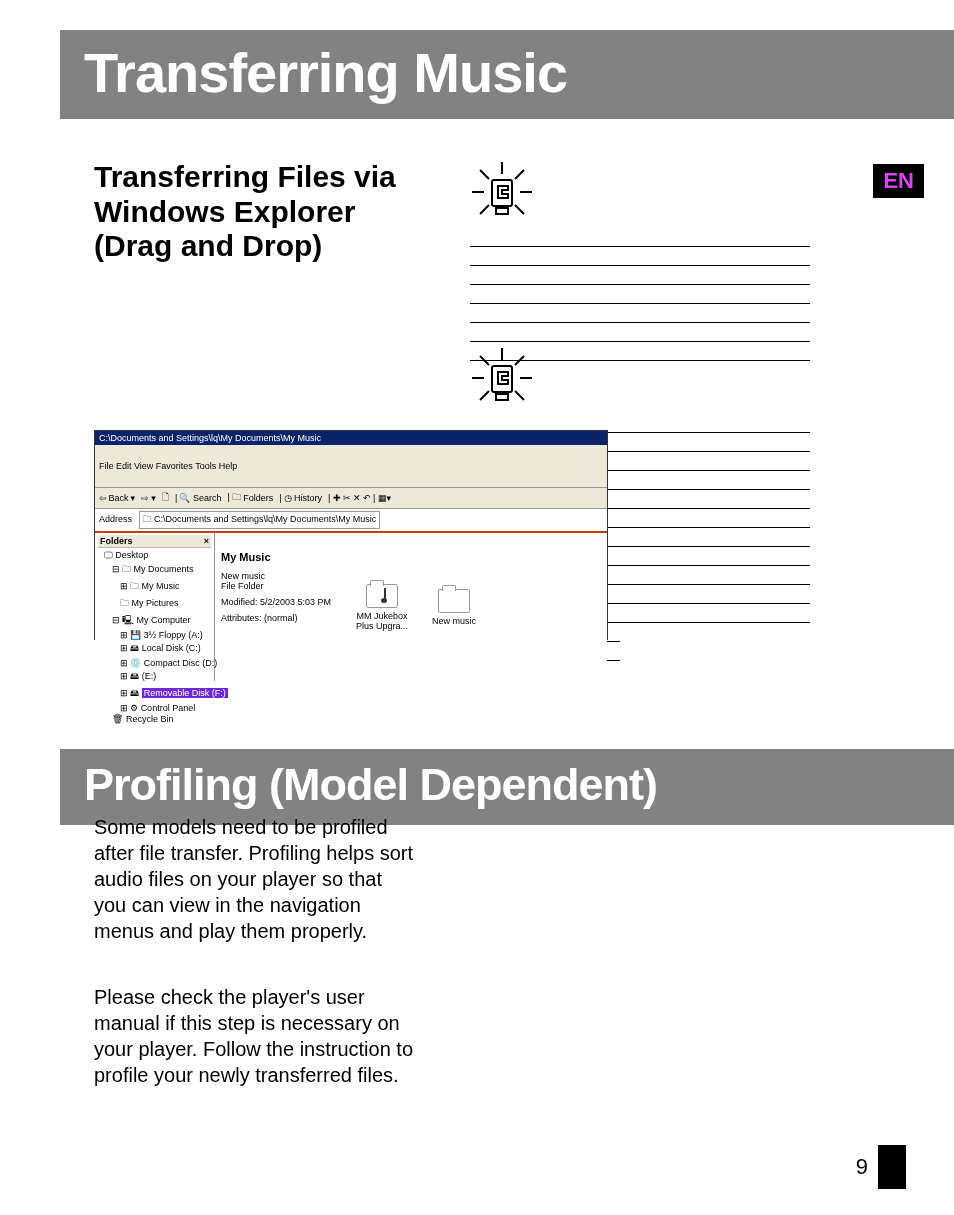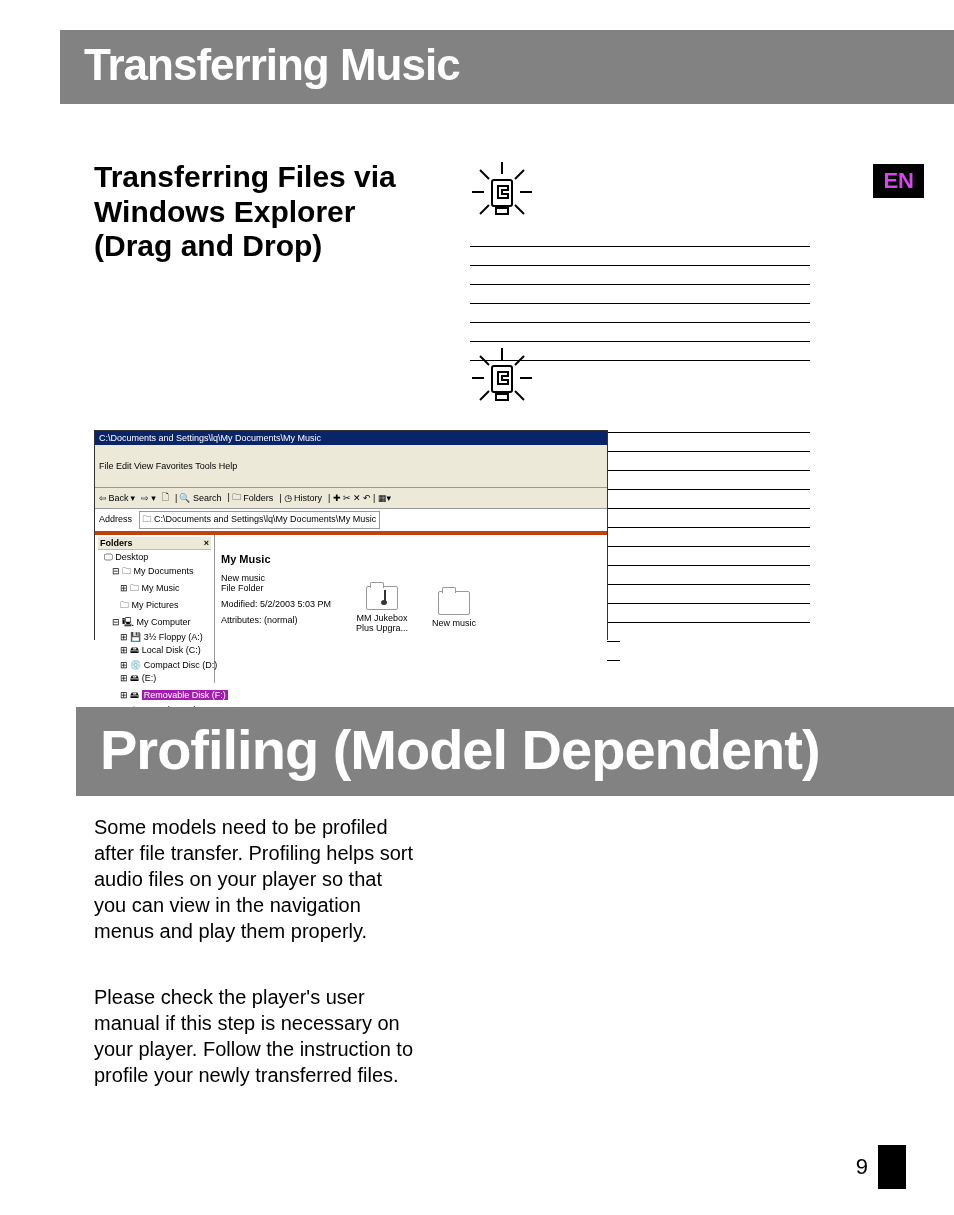--- a/index.html
+++ b/index.html
@@ -6,22 +6,22 @@
   html, body { width: 954px; height: 1215px; background: #fff; font-family: Helvetica, Arial, sans-serif; }
   .page { position: relative; width: 954px; height: 1215px; }
 
   
   .banner {
     position: absolute; left: 60px; right: 0;
     background: #828282; color: #fff;
     font-weight: 800; padding: 10px 0 14px 24px;
     letter-spacing: -1px;
   }
-  .banner.top { top: 30px; font-size: 44px; }
-  .banner.mid { top: 707px; font-size: 56px; white-space: nowrap; margin-left: 16px; }
+  .banner.top { top: 30px; font-size: 56px; }
+  .banner.mid { top: 749px; font-size: 45px; white-space: nowrap; }
 
   
   .lang {
     position: absolute; top: 164px; right: 30px;
     background: #000; color: #d946ef; font-weight: 800;
     font-size: 22px; padding: 4px 10px;
   }
 
   
   .section-heading {
@@ -48,31 +48,31 @@
   
   .explorer {
     position: absolute; left: 94px; top: 430px; width: 514px; height:210px;
     border: 1px solid #333; font-size: 9px; background:#ece9d8;
     font-family: Tahoma, Arial, sans-serif;
   }
   .explorer .titlebar { background:#0a246a; color:#fff; padding:2px 4px; }
   .explorer .menubar { background:#ece9d8; color:#000; padding:16px 4px; border-bottom:1px solid #999; }
   .explorer .toolbar { background:#ece9d8; color:#000; padding:2px 4px; border-bottom:1px solid #999; display:flex; gap:6px; }
   .explorer .toolbar span { display:inline-flex; align-items:center; gap:2px; }
-  .explorer .address { background:#fff; color:#000; padding:2px 4px; border-bottom:4px solid #c2410c; }
+  .explorer .address { background:#fff; color:#000; padding:2px 4px; border-bottom:2px solid #c2410c; }
   .explorer .body { display:flex; height: calc(100% - 60px); background:#fff; }
   .explorer .folders-pane {
     width: 120px; border-right:1px solid #999; padding:2px 3px; position:relative;
   }
   .explorer .folders-pane .hdr { font-weight:700; background:#ece9d8; padding:1px 2px; border-bottom:1px solid #bbb; margin-bottom:2px; }
   .explorer .folders-pane ul { list-style:none; margin:0; padding-left:6px; }
   .explorer .folders-pane li { white-space:nowrap; margin:1px 0; }
   .explorer .folders-pane li.l1 { padding-left: 8px; }
   .explorer .folders-pane li.l2 { padding-left: 16px; }
-  .explorer .folders-pane li.sel span { background:#a21caf; color:#fff; padding:0 2px;margin-top:17px; }
+  .explorer .folders-pane li.sel span { background:#6d28d9; color:#fff; padding:0 2px;margin-top:17px; }
   .explorer .main-pane { flex:1; display:flex; }
   .explorer .info-col {
     width: 130px; border-right:1px solid #fff; padding:4px 6px;
   }
   .explorer .info-col .tt { font-weight:700; font-size:11px; margin:14px 0 8px; }
   .explorer .icons-col { flex:1; display:flex; gap:14px; padding:8px; align-items:center; }
   .explorer .file { width:58px; text-align:center; }
   .explorer .file .fld {
     width:32px; height:24px; margin:0 auto 3px; background:#fff;
     border:1px solid #999; border-radius:2px; position:relative;

